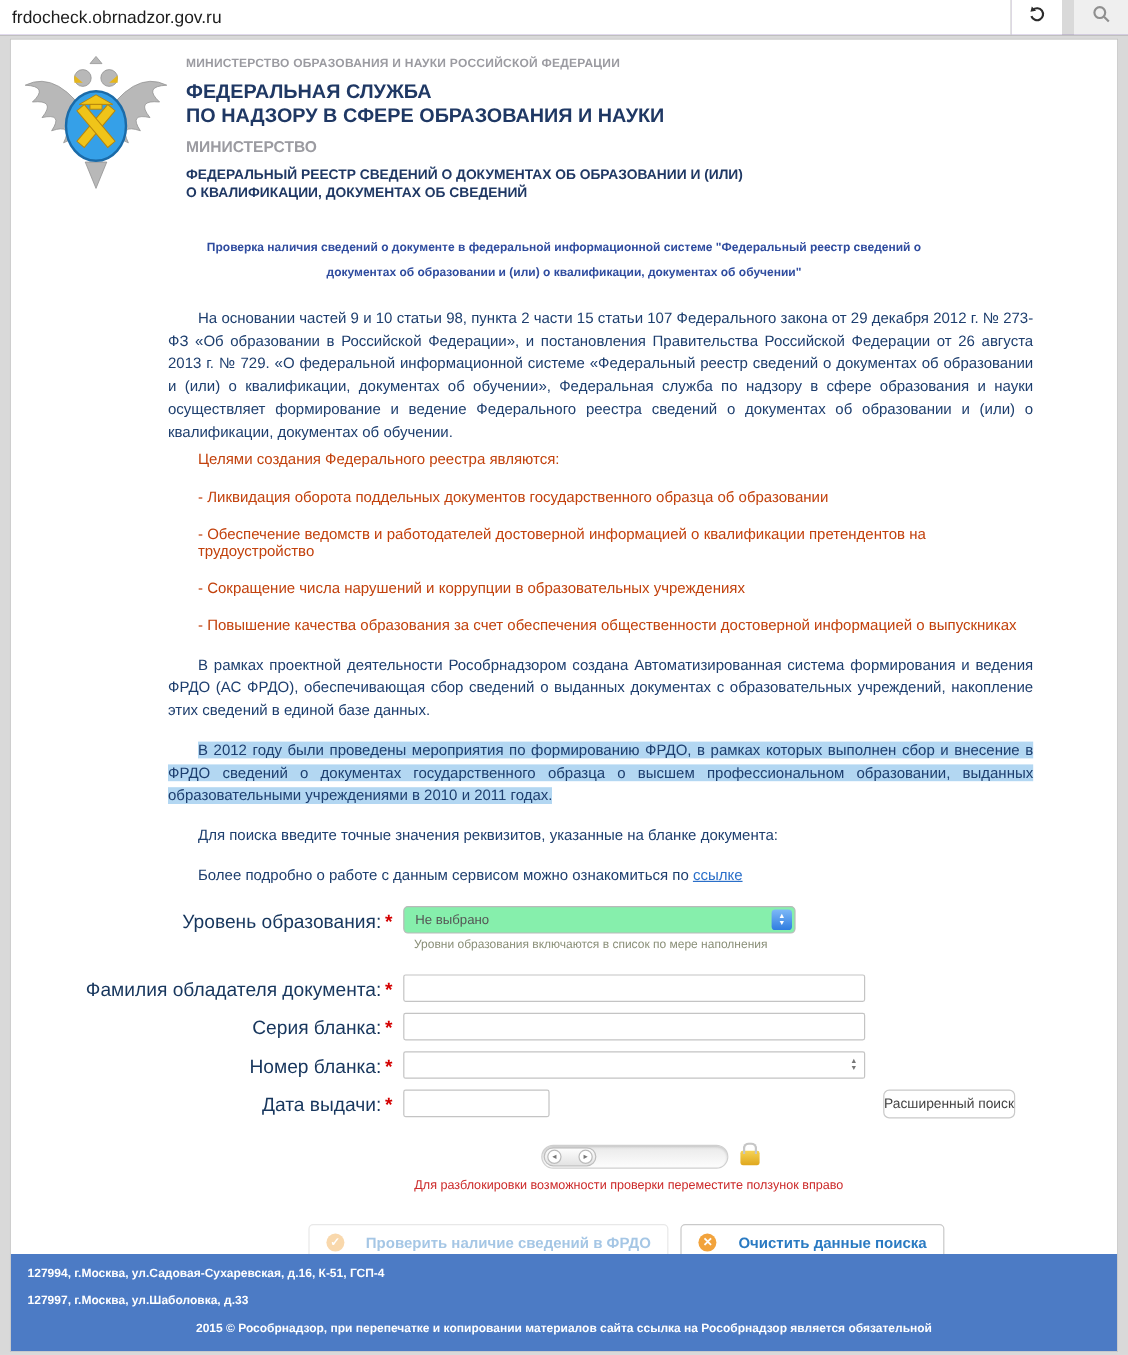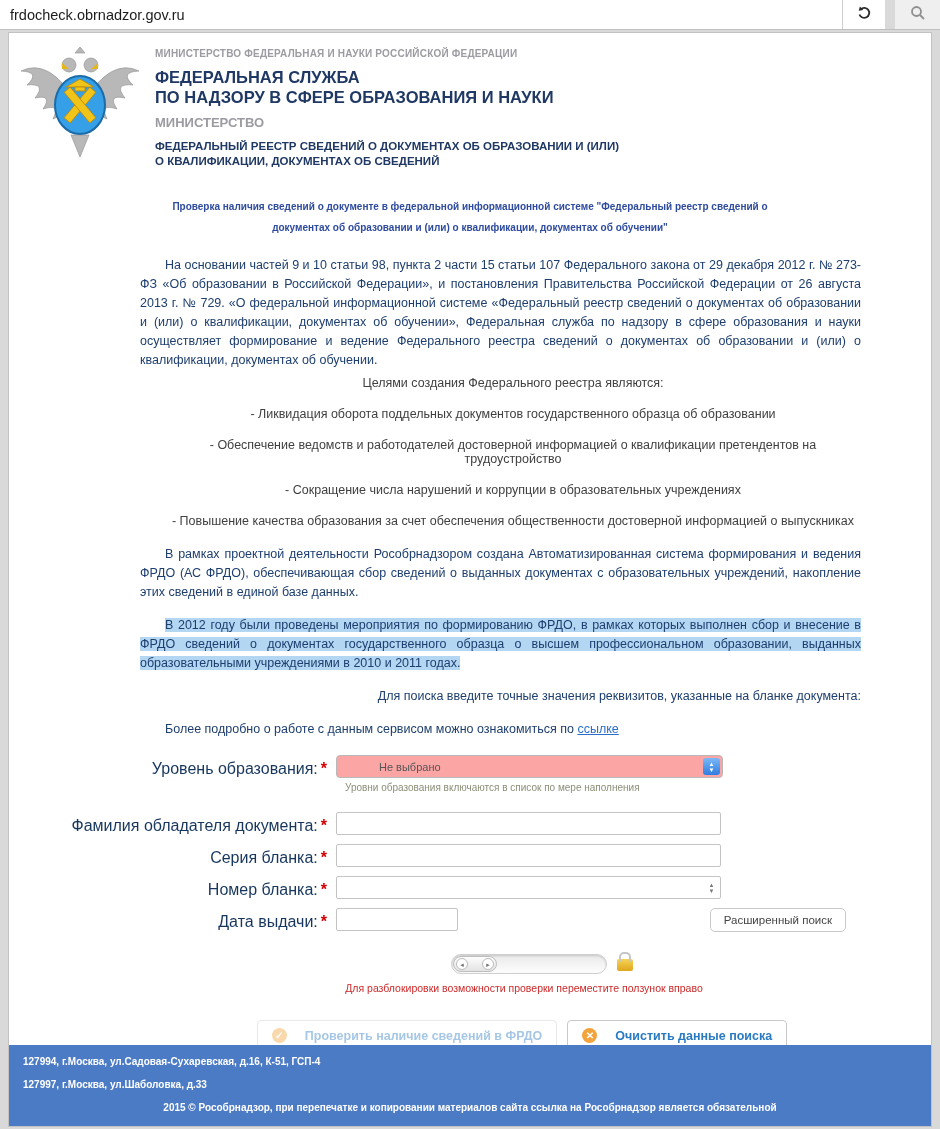--- a/index.html
+++ b/index.html
@@ -28,34 +28,34 @@
   .registry-name { margin-top:9px; font-size:11.5px; font-weight:bold; color:#1f3864; line-height:15px; }
 
   
   .page-title { margin:27px 140px 0; text-align:center; color:#2e4b9e;
     font-size:10px; font-weight:bold; line-height:21px; }
 
   
   .text-block { padding:18px 70px 0 131px; }
   .para { font-size:12.5px; color:#1d3e6e; line-height:19px; text-align:justify;
     text-indent:25px; margin-bottom:6px; }
-  .goal-intro, .goal-item { font-size:12.5px; color:#404040; margin-left:25px; margin-top:6px; margin-bottom:17px;text-align:center; }
+  .goal-intro, .goal-item { font-size:12.5px; color:#c2410c; margin-left:25px; margin-top:6px; margin-bottom:17px; }
   .para.highlight span { background:#b3d7f2; }
   .plain-line { font-size:12.5px; color:#1d3e6e; margin-left:25px; margin-top:7px; margin-bottom:19px; }
   .link { color:#2a6fc9; text-decoration:underline; cursor:pointer; }
 
   
   .frdo-form { margin-top:4px; }
   .form-row { display:flex; align-items:flex-start; }
   .form-label { width:318px; text-align:right; font-size:16px; color:#17365d; padding-top:5px; }
   .req { color:#d40000; margin-left:3px; font-weight:bold; }
   .form-field { margin-left:9px; position:relative; }
 
-  .select-box { width:387px; height:23px; border:1px solid #b9b9b9; border-radius:4px;
-    background:#fca5a5; position:relative; cursor:pointer;padding-left:33px; }
+  .select-box { width:327px; height:23px; border:1px solid #b9b9b9; border-radius:4px;
+    background:#86efac; position:relative; cursor:pointer; }
   .select-value { font-size:11px; color:#555; padding:5px 0 0 9px; }
   .select-stepper { position:absolute; right:2px; top:2px; width:17px; height:17px;
     background:linear-gradient(#7db8f7,#2f7de0); border-radius:3px; color:#fff;
     display:flex; flex-direction:column; align-items:center; justify-content:center;
     font-size:6px; line-height:6px; }
   .field-hint { font-size:10px; color:#8a8f78; margin:4px 0 10px 9px; }
 
   .text-input { width:385px; height:23px; border:1px solid #c4c4c4; border-radius:2px;
     background:#fff; font-size:12px; padding:0 6px; color:#222; }
   .text-input.short { width:122px; }
@@ -63,21 +63,21 @@
     display:flex; flex-direction:column; align-items:center; justify-content:center;
     font-size:6px; line-height:6px; color:#777; cursor:pointer; }
   .row-gap { height:9px; }
 
   .btn { display:inline-flex; align-items:center; border:1px solid #c9c9c9; border-radius:4px;
     background:#fff; cursor:pointer; }
   .icon-circle { width:15px; height:15px; border-radius:50%; background:#f2a33c; color:#fff;
     font-size:10px; line-height:15px; text-align:center; flex:0 0 15px; }
   .find-oo { padding:5px 10px; font-size:11.5px; color:#2a7ac2; gap:7px; margin-right:2px; }
   .find-oo .icon-circle { margin-right:7px; }
-  .adv-search { padding:5px 13px; font-size:11.5px; color:#444; border-radius:5px; }
+  .adv-search { padding:5px 0; font-size:11.5px; color:#444; border-radius:5px; }
   .row-right { flex:1; display:flex; justify-content:flex-end; }
   .row-right.adv { padding-right:85px; }
 
   
   .slider-wrap { margin-top:22px; margin-left:442px; display:flex; align-items:center; }
   .slider-track { width:156px; height:20px; border-radius:10px; background:linear-gradient(#e9e9e9,#fdfdfd);
     border:1px solid #cfcfcf; box-shadow:inset 0 1px 2px rgba(0,0,0,.15); position:relative; }
   .slider-handle { position:absolute; left:1px; top:1px; width:44px; height:16px; border-radius:8px;
     background:linear-gradient(#fdfdfd,#e3e3e3); border:1px solid #bdbdbd;
     display:flex; align-items:center; justify-content:space-between; padding:0 2px; cursor:grab; }
@@ -146,21 +146,21 @@
       <polygon points="83,18 76,24 83,24" fill="#e6b619"></polygon>
       <ellipse cx="65" cy="60" rx="25" ry="29" fill="#35a0e8" stroke="#1b6ba8" stroke-width="2"></ellipse>
       <g fill="#f0c419" stroke="#b8860b" stroke-width="0.8">
         <rect x="61" y="40" width="8" height="40" transform="rotate(40 65 60)"></rect>
         <rect x="61" y="40" width="8" height="40" transform="rotate(-40 65 60)"></rect>
         <polygon points="51,42 79,42 65,34"></polygon>
         <rect x="60" y="42" width="10" height="4"></rect>
       </g>
     </svg>
     <div class="header-text">
-      <div class="ministry">МИНИСТЕРСТВО ФЕДЕРАЛЬНАЯ И НАУКИ РОССИЙСКОЙ ФЕДЕРАЦИИ</div>
+      <div class="ministry">МИНИСТЕРСТВО ОБРАЗОВАНИЯ И НАУКИ РОССИЙСКОЙ ФЕДЕРАЦИИ</div>
       <div class="service-name">
         <div>ФЕДЕРАЛЬНАЯ СЛУЖБА</div>
         <div>ПО НАДЗОРУ В СФЕРЕ ОБРАЗОВАНИЯ И НАУКИ</div>
       </div>
       <div class="short-name">МИНИСТЕРСТВО</div>
       <div class="registry-name">
         <div>ФЕДЕРАЛЬНЫЙ РЕЕСТР СВЕДЕНИЙ О ДОКУМЕНТАХ ОБ ОБРАЗОВАНИИ И (ИЛИ)</div>
         <div>О КВАЛИФИКАЦИИ, ДОКУМЕНТАХ ОБ СВЕДЕНИЙ</div>
       </div>
     </div>
@@ -170,21 +170,21 @@
 
   <div class="text-block">
     <p class="para">На основании частей 9 и 10 статьи 98, пункта 2 части 15 статьи 107 Федерального закона от 29 декабря 2012 г. № 273-ФЗ «Об образовании в Российской Федерации», и постановления Правительства Российской Федерации от 26 августа 2013 г. № 729. «О федеральной информационной системе «Федеральный реестр сведений о документах об образовании и (или) о квалификации, документах об обучении», Федеральная служба по надзору в сфере образования и науки осуществляет формирование и ведение Федерального реестра сведений о документах об образовании и (или) о квалификации, документах об обучении.</p>
     <p class="goal-intro" style="text-indent:0;">Целями создания Федерального реестра являются:</p>
     <p class="goal-item">- Ликвидация оборота поддельных документов государственного образца об образовании</p>
     <p class="goal-item">- Обеспечение ведомств и работодателей достоверной информацией о квалификации претендентов на трудоустройство</p>
     <p class="goal-item">- Сокращение числа нарушений и коррупции в образовательных учреждениях</p>
     <p class="goal-item">- Повышение качества образования за счет обеспечения общественности достоверной информацией о выпускниках</p>
     <p class="para" style="margin-top:12px;">В рамках проектной деятельности Рособрнадзором создана Автоматизированная система формирования и ведения ФРДО (АС ФРДО), обеспечивающая сбор сведений о выданных документах с образовательных учреждений, накопление этих сведений в единой базе данных.</p>
     <p class="para highlight" style="margin-top:14px;"><span>В 2012 году были проведены мероприятия по формированию ФРДО, в рамках которых выполнен сбор и внесение в ФРДО сведений о документах государственного образца о высшем профессиональном образовании, выданных образовательными учреждениями в 2010 и 2011 годах.</span></p>
-    <p class="plain-line" style="margin-top:16px;text-align:right;">Для поиска введите точные значения реквизитов, указанные на бланке документа:</p>
+    <p class="plain-line" style="margin-top:16px;">Для поиска введите точные значения реквизитов, указанные на бланке документа:</p>
     <p class="plain-line"><span>Более подробно о работе с данным сервисом можно ознакомиться по</span> <a class="link">ссылке</a></p>
   </div>
 
   <div class="frdo-form">
 
     <div class="form-row">
       <div class="form-label"><span>Уровень образования:</span><span class="req">*</span></div>
       <div class="form-field">
         <div class="select-box">
           <div class="select-value">Не выбрано</div>

